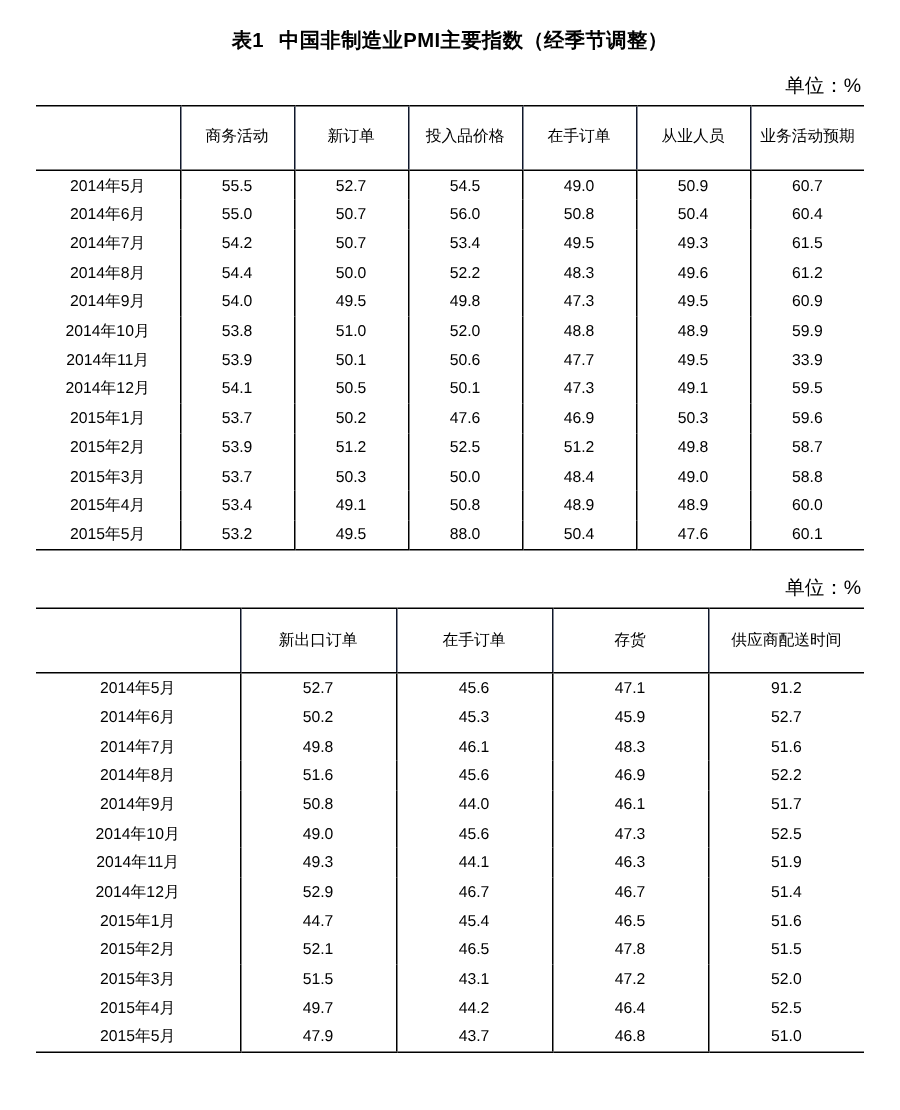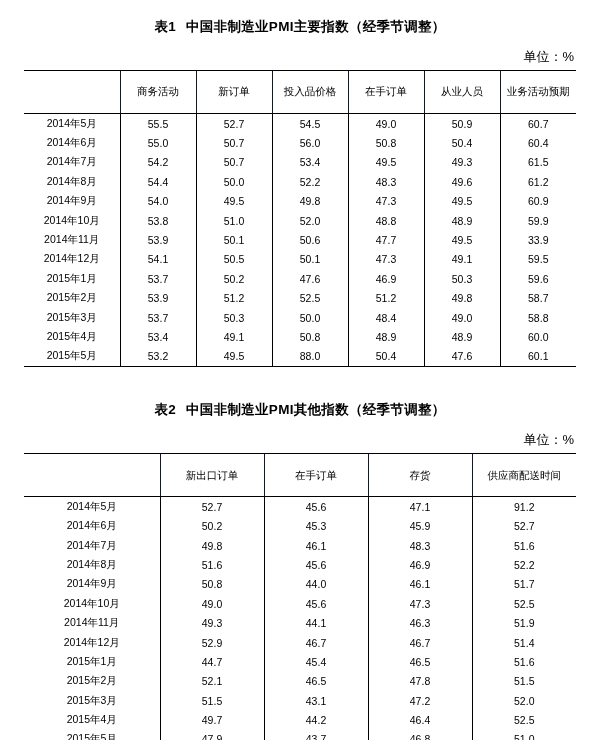--- a/index.html
+++ b/index.html
@@ -243,23 +243,20 @@
             <td>47.6</td>
             <td>60.1</td>
           </tr>
         </tbody>
     </table>
   </div>
 
   <div class="spacer"></div>
 
   <div class="table-block">
-    <div class="table-title">
-      <span class="tnum">表2</span><span>中国非制造业PMI其他指数（经季节调整）</span>
-    </div>
     <div class="unit-line">单位：%</div>
     <table class="pmi t2">
       <colgroup>
         <col class="c0">
           <col class="cN">
           <col class="cN">
           <col class="cN">
           <col class="cN">
       </colgroup>
       <thead>

